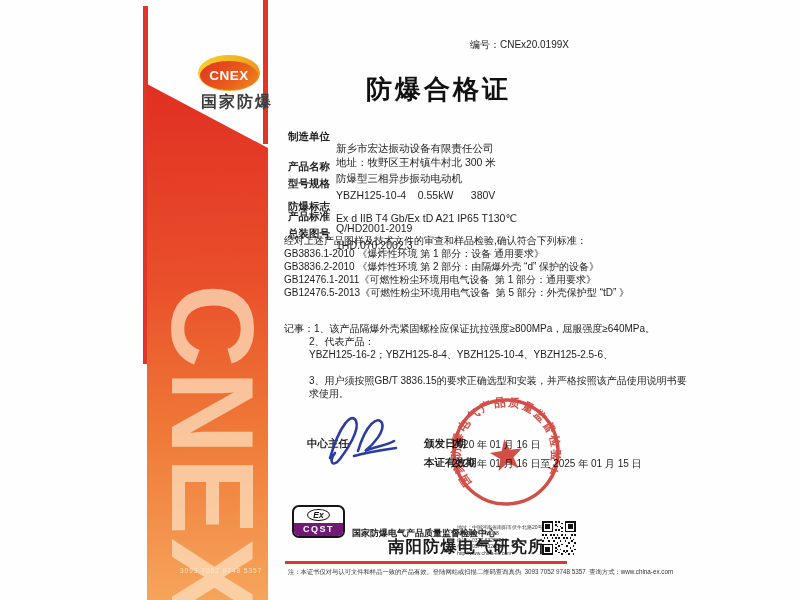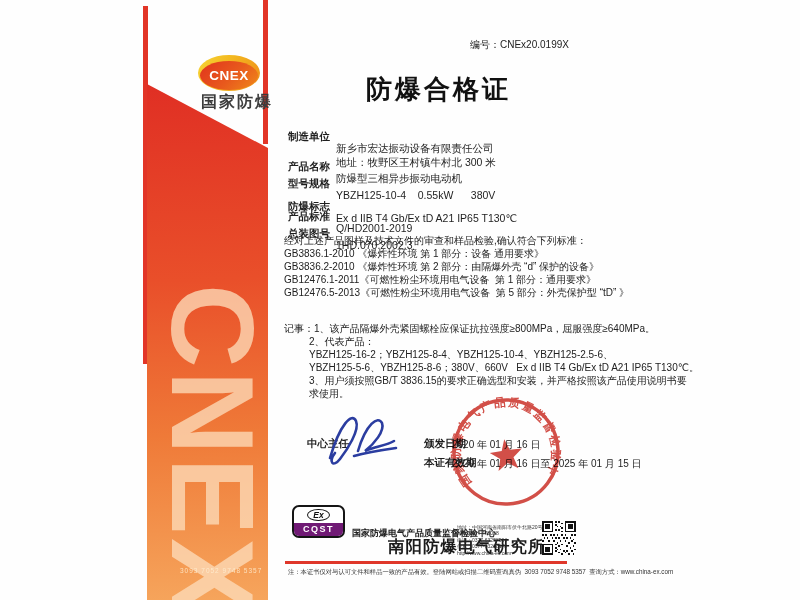--- a/index.html
+++ b/index.html
@@ -134,21 +134,20 @@
 
   <div class="abs tline" style="left:284px;top:234px;">经对上述产品图样及技术文件的审查和样品检验,确认符合下列标准：</div>
   <div class="abs tline" style="left:284px;top:247px;">GB3836.1-2010 《爆炸性环境 第 1 部分：设备 通用要求》</div>
   <div class="abs tline" style="left:284px;top:260px;">GB3836.2-2010 《爆炸性环境 第 2 部分：由隔爆外壳 “d” 保护的设备》</div>
   <div class="abs tline" style="left:284px;top:273px;">GB12476.1-2011《可燃性粉尘环境用电气设备  第 1 部分：通用要求》</div>
   <div class="abs tline" style="left:284px;top:286px;">GB12476.5-2013《可燃性粉尘环境用电气设备  第 5 部分：外壳保护型 “tD” 》</div>
 
   <div class="abs tline" style="left:284px;top:322px;">记事：1、该产品隔爆外壳紧固螺栓应保证抗拉强度≥800MPa，屈服强度≥640MPa。</div>
   <div class="abs tline" style="left:309px;top:335px;">2、代表产品：</div>
   <div class="abs tline" style="left:309px;top:348px;">YBZH125-16-2；YBZH125-8-4、YBZH125-10-4、YBZH125-2.5-6、</div>
-  <div class="abs tline" style="left:309px;top:361px;">YBZH125-5-6、YBZH125-8-6；380V、660V   Ex d IIB T4 Gb/Ex tD A21 IP65 T130℃。</div>
   <div class="abs tline" style="left:309px;top:374px;">3、用户须按照GB/T 3836.15的要求正确选型和安装，并严格按照该产品使用说明书要</div>
   <div class="abs tline" style="left:309px;top:387px;">求使用。</div>
 
   <div class="abs slabel" style="left:291px;top:437px;">中心主任</div>
 
   <svg class="abs sig" width="82" height="70" viewBox="0 0 82 70">
     <g fill="none" stroke="#2b3da0" stroke-width="2.6" stroke-linecap="round">
       <path d="M10 52 C20 18 32 6 36 15 C40 24 27 44 20 53 C13 62 8 56 15 47"></path>
       <path d="M38 45 C46 18 58 9 62 17 C65 25 54 38 45 45 C55 40 66 40 74 35"></path>
       <path d="M34 50 C48 46 62 44 76 42"></path>

